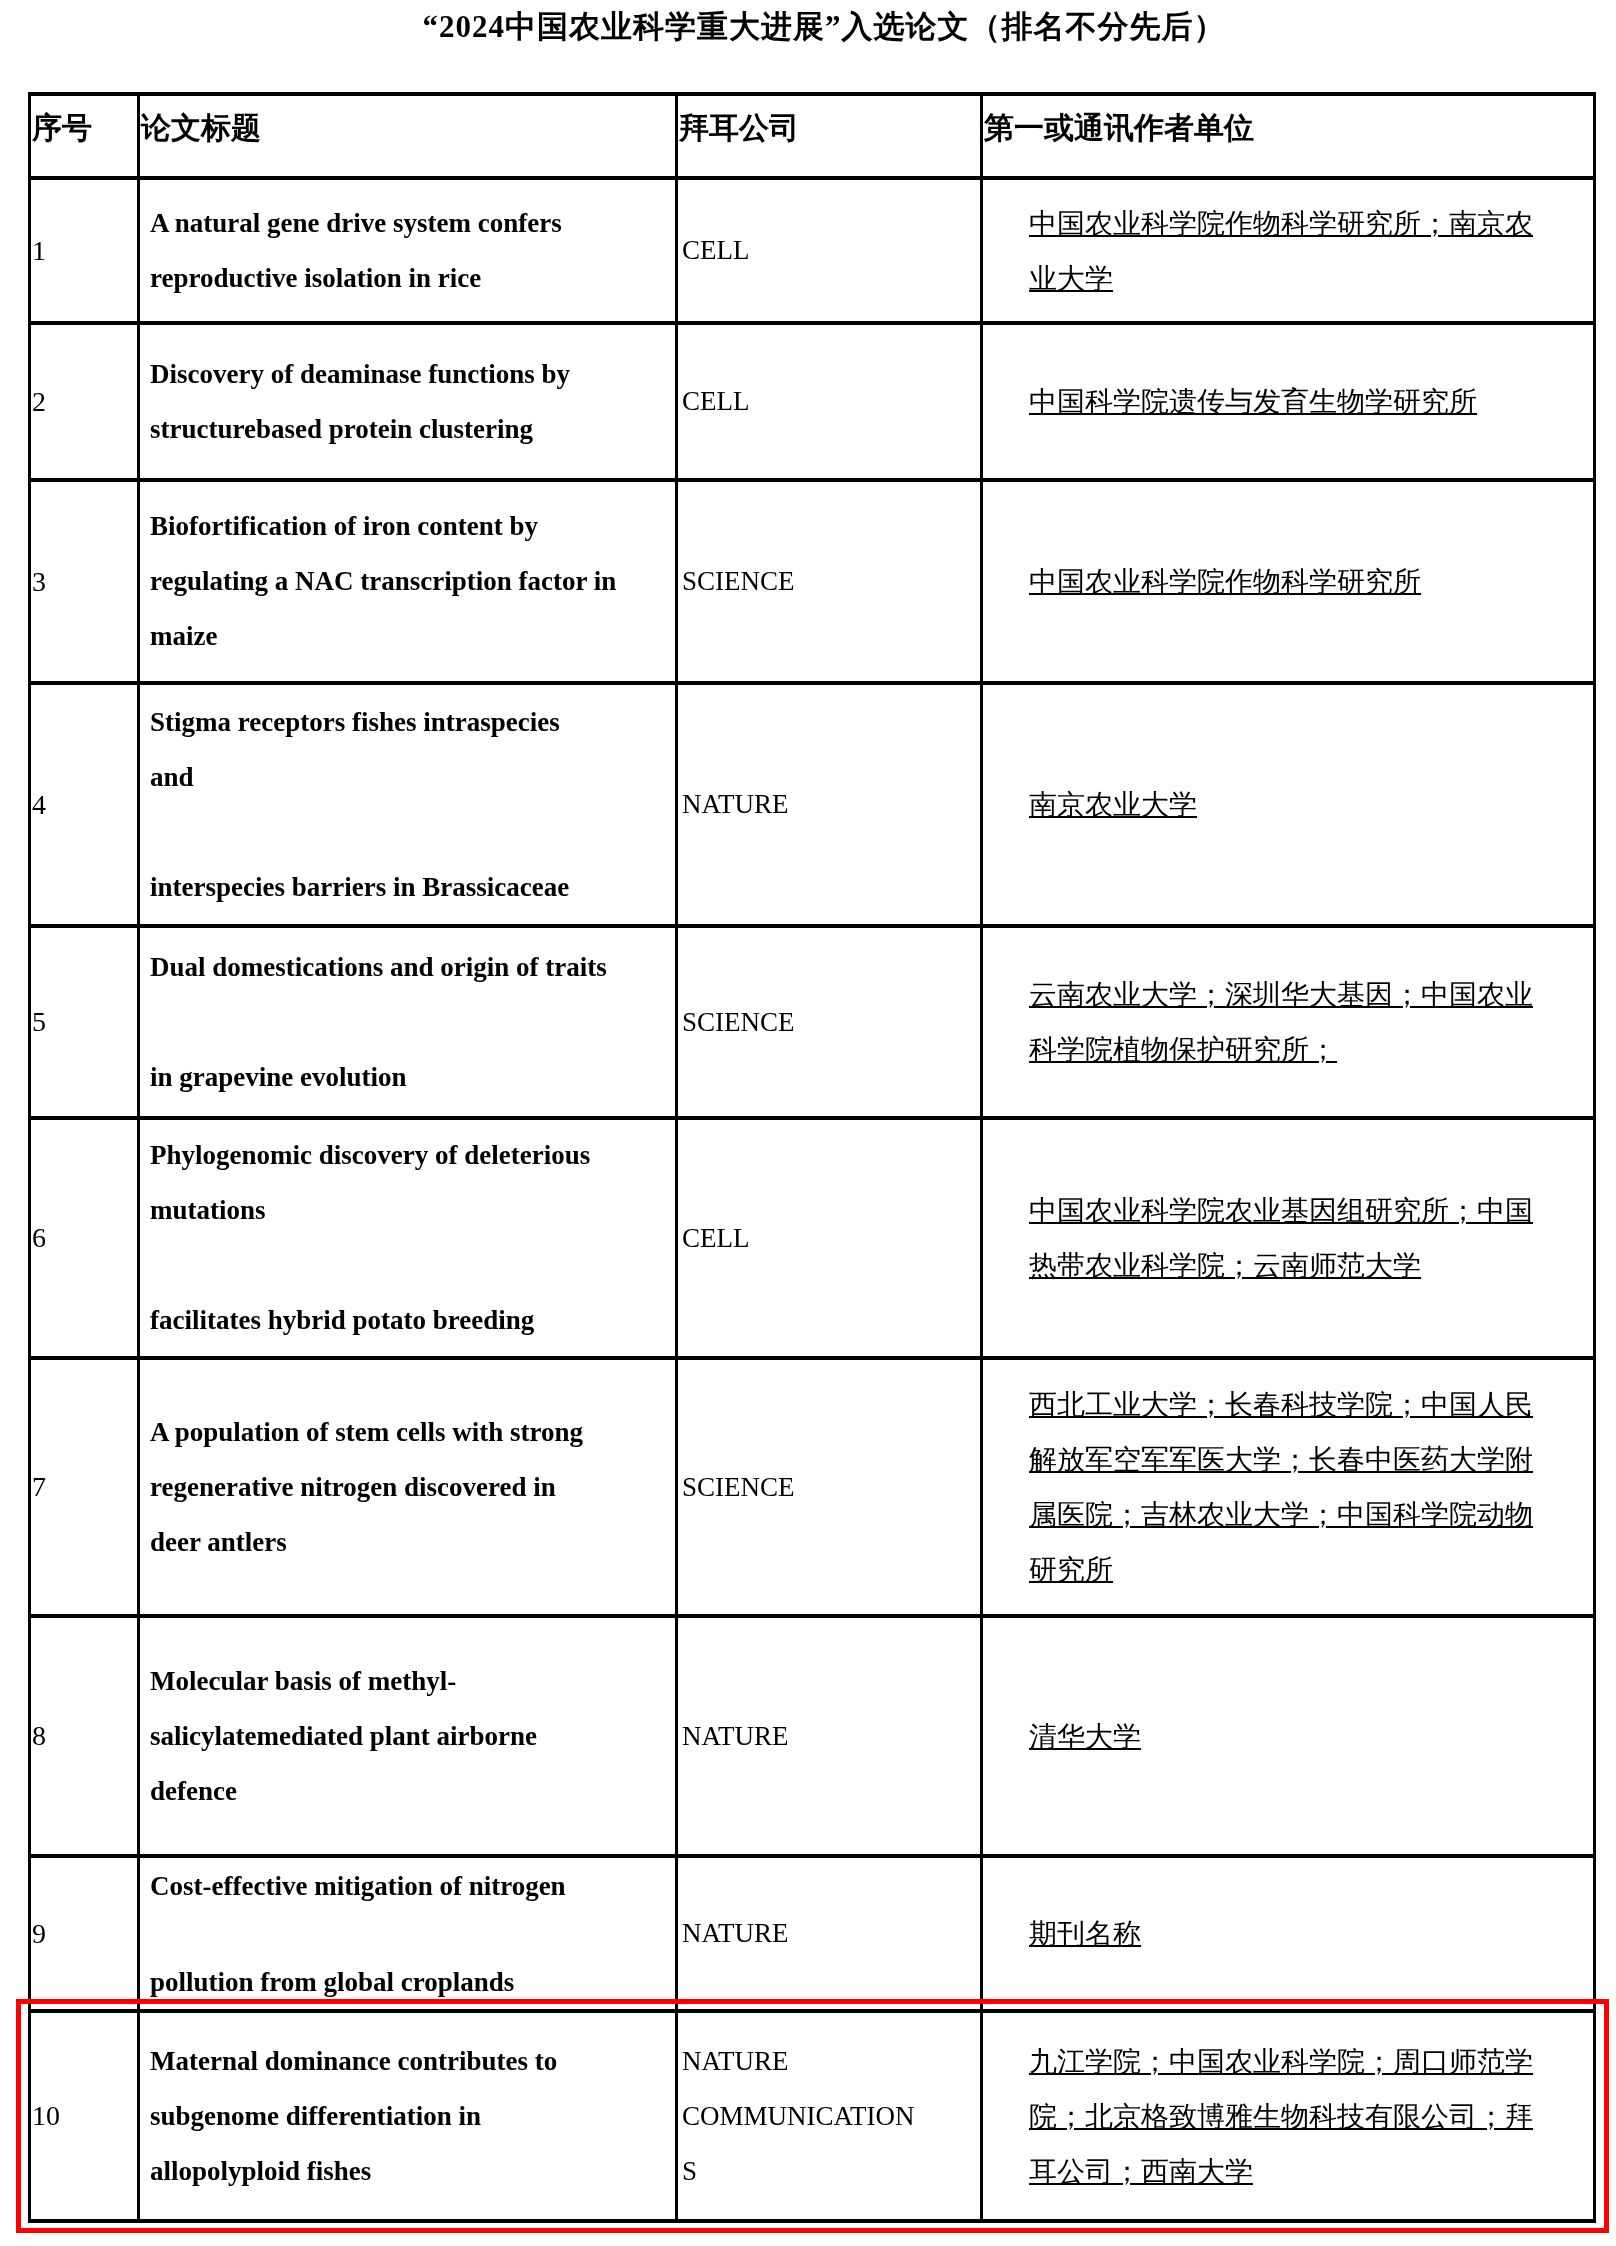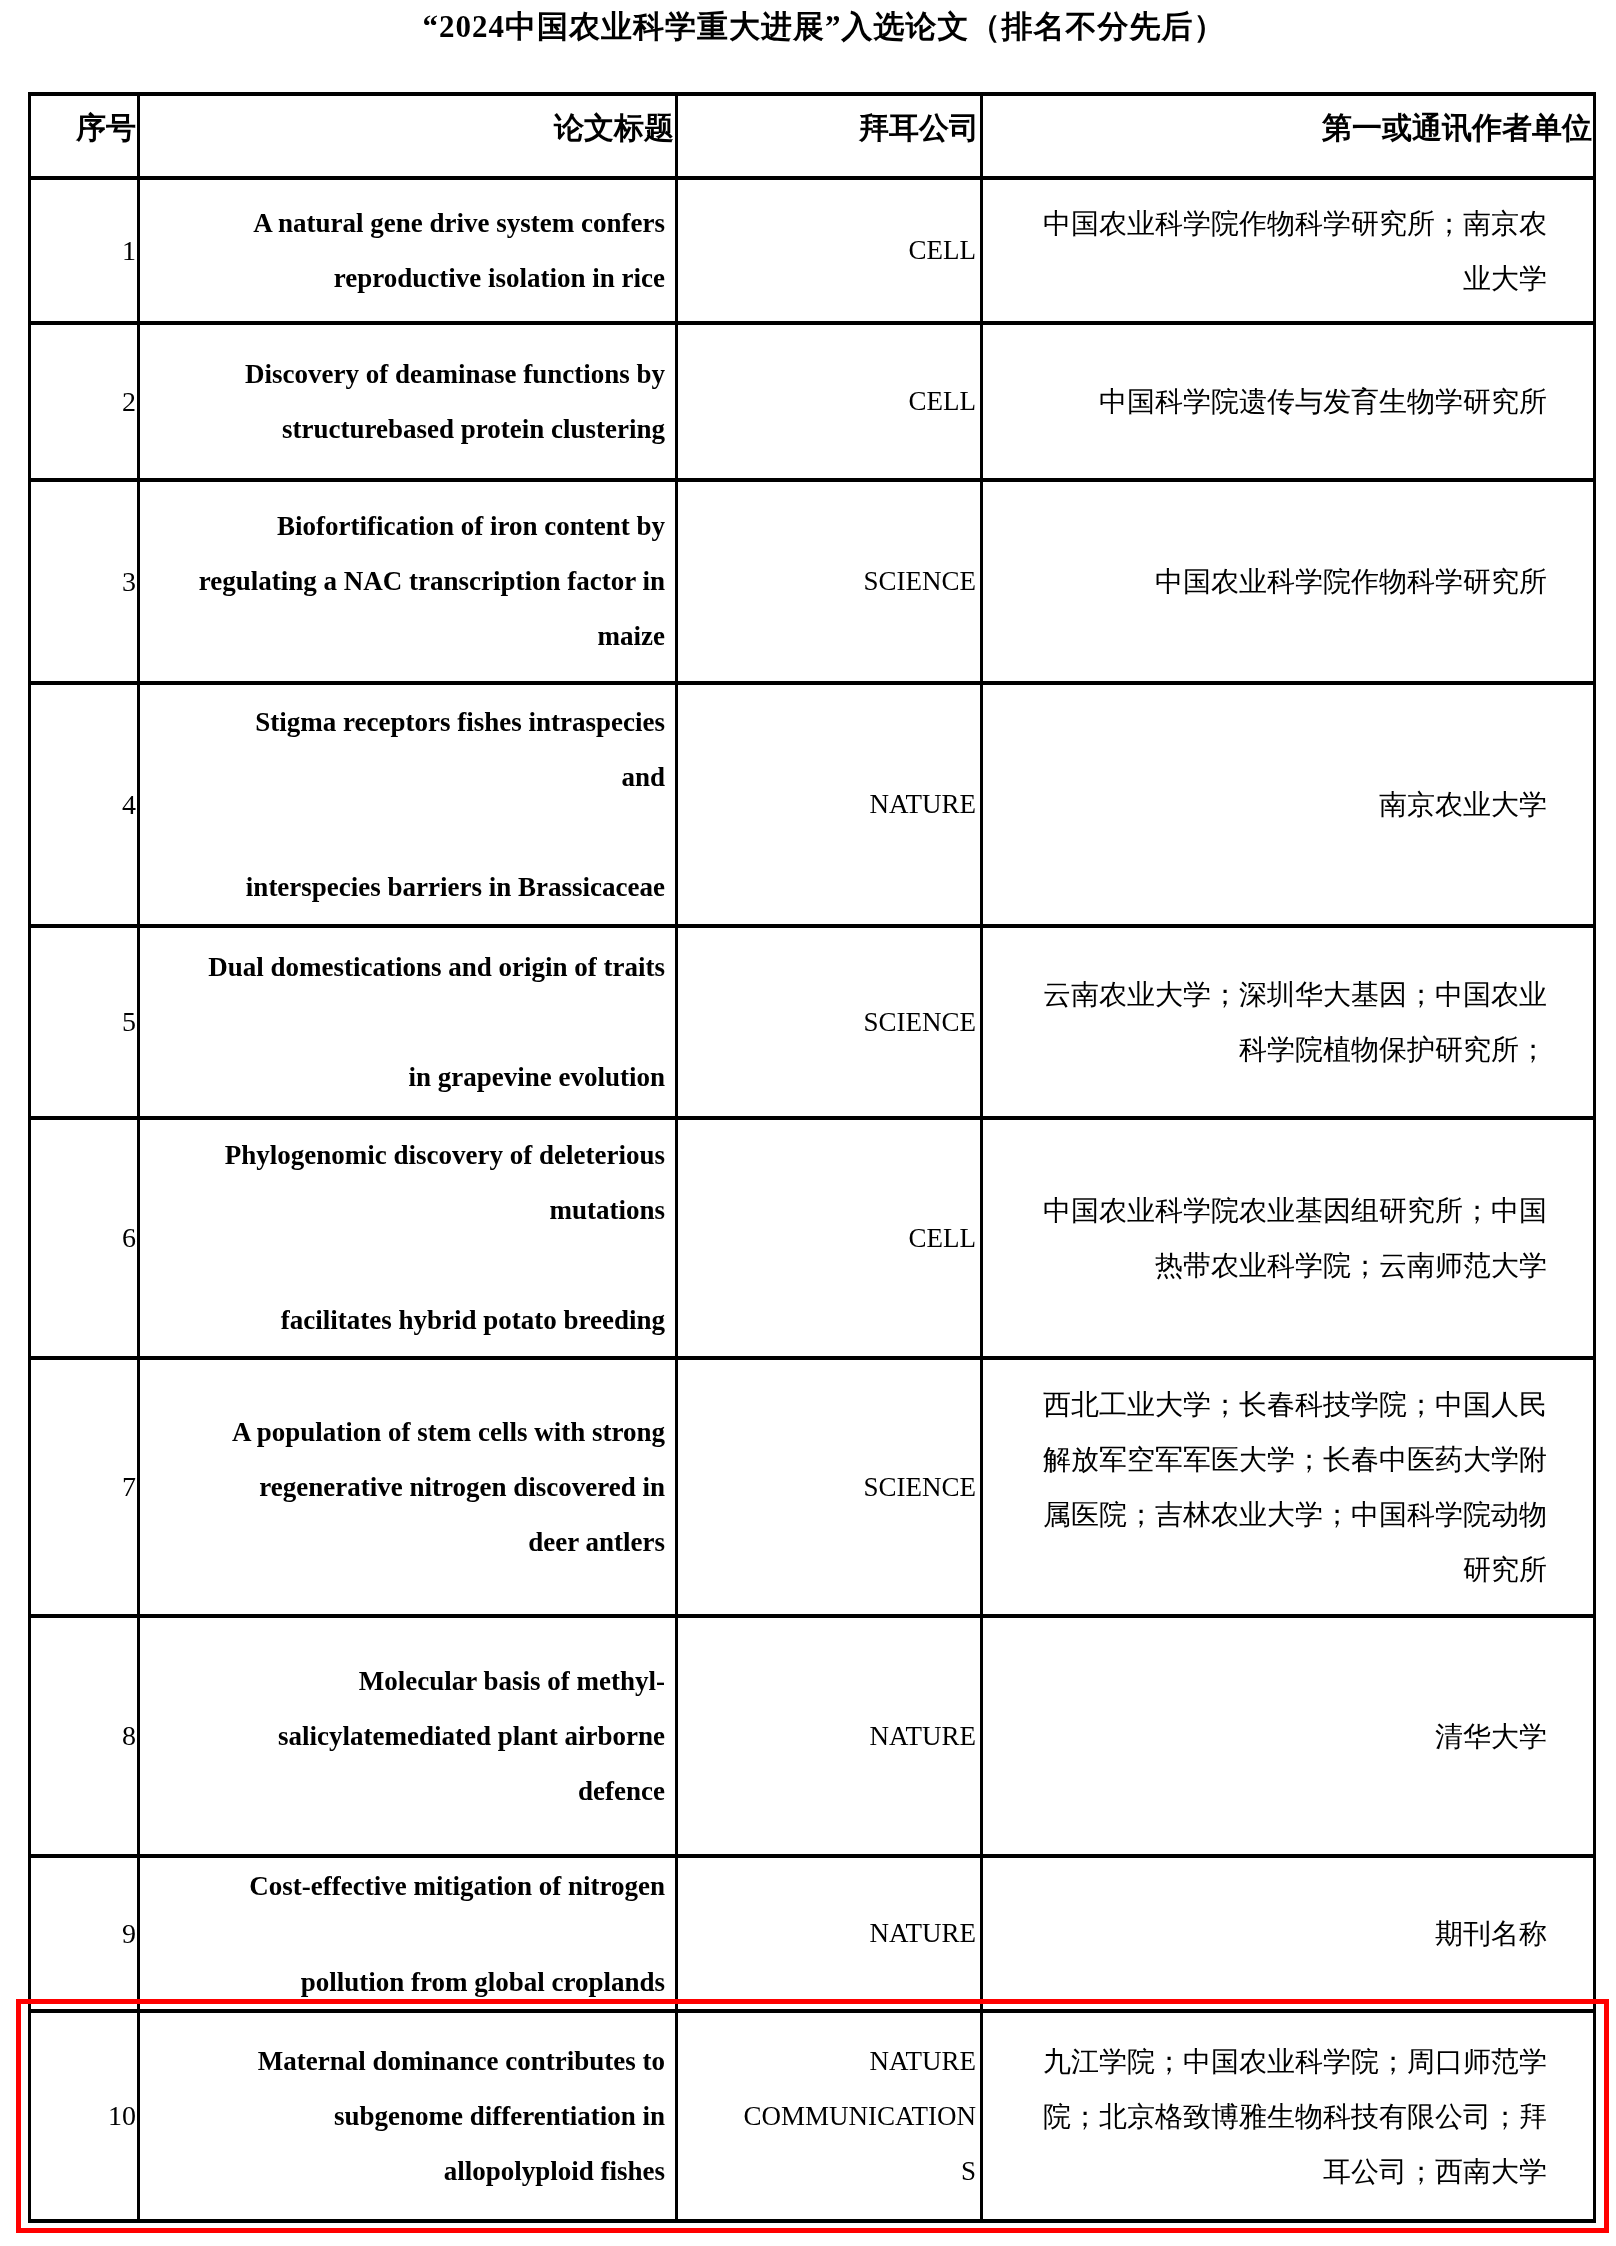--- a/index.html
+++ b/index.html
@@ -25,21 +25,21 @@
     width: 1565px;
     border-collapse: collapse;
     table-layout: fixed;
     border: 3px solid #000;
   }
   th, td {
     border-left: 3px solid #000;
     border-right: 3px solid #000;
     border-top: 4px solid #000;
     border-bottom: 4px solid #000;
-    text-align: right;
+    text-align: left;
     overflow: hidden;
   }
   thead tr { height: 84px; }
   thead th {
     vertical-align: top;
     padding-top: 12px;
     font-size: 30px;
     font-weight: bold;
   }
   tbody td { vertical-align: middle; }
@@ -54,20 +54,21 @@
   .cell-journal {
     font-size: 27px;
     line-height: 55px;
     white-space: pre-line;
     padding: 0 4px;
   }
   .cell-affil {
     font-size: 28px;
     line-height: 55px;
     padding: 0 46px;
+    text-decoration: underline;
   }
   
   tbody tr:nth-child(9) .cell-title { line-height: 48px; }
 </style>
 </head>
 <body>
 
 <div class="doc-title">“2024中国农业科学重大进展”入选论文（排名不分先后）</div>
 
 <table class="papers">

